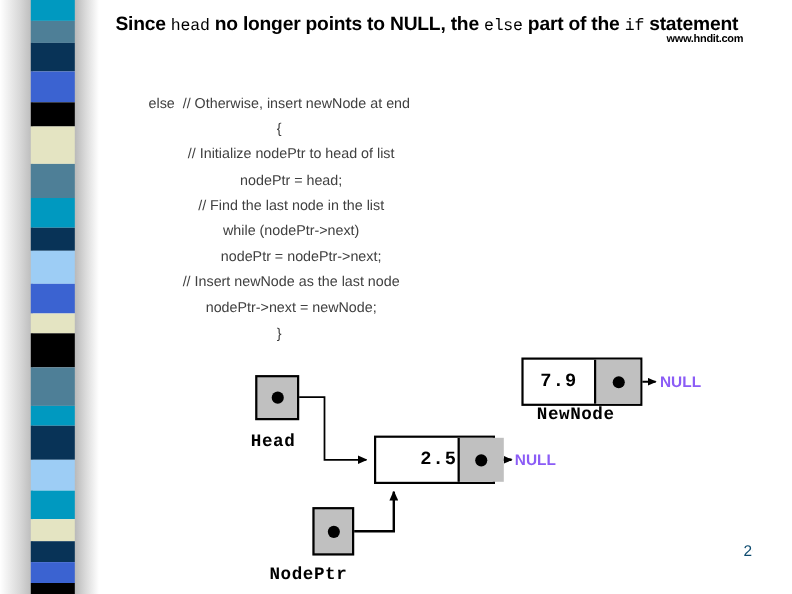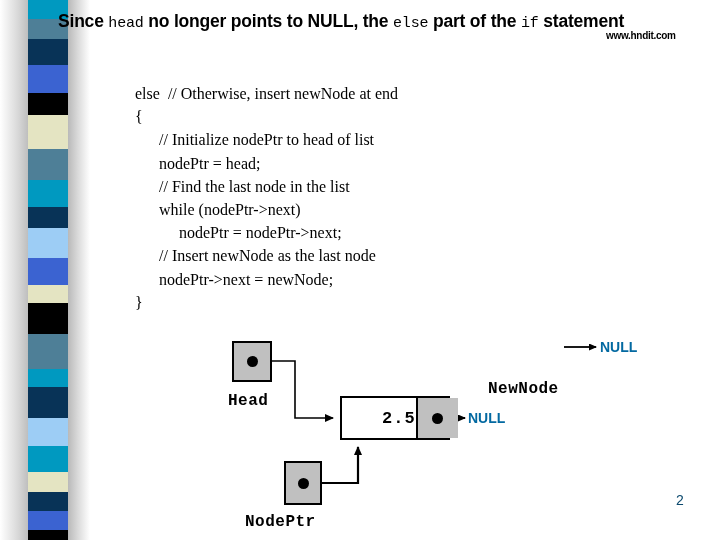--- a/index.html
+++ b/index.html
@@ -7,20 +7,21 @@
     padding: 0;
     background: #ffffff;
   }
   #slide {
     position: relative;
     width: 684px;
     height: 540px;
     background: #ffffff;
     overflow: hidden;
     font-family: "Liberation Sans", sans-serif;
+    text-align: center;
   }
 
   
   #sidebar-strip {
     position: absolute;
     left: 0;
     top: 0;
     width: 90px;
     height: 540px;
   }
@@ -70,24 +71,24 @@
     color: #000000;
     letter-spacing: -0.3px;
     margin-left: 48px;
   }
 
   
   #code-block {
     position: absolute;
     left: 135px;
     top: 82px;
-    font-family: Liberation Serif, serif;
-    font-size: 16px;
+    font-family: Liberation Sans, sans-serif;
+    font-size: 13px;
     line-height: 23.2px;
-    color: #000000;
+    color: #404040;
     white-space: pre;
   }
 
   
   #diagram {
     position: absolute;
     left: 0;
     top: 0;
     width: 720px;
     height: 540px;
@@ -146,21 +147,21 @@
     font-size: 16px;
     color: #000000;
     white-space: nowrap;
     letter-spacing: 0.5px;
   }
   .null-label {
     position: absolute;
     font-family: "Liberation Sans", sans-serif;
     font-weight: bold;
     font-size: 14px;
-    color: #0369a1;
+    color: #8b5cf6;
     white-space: nowrap;
   }
 
   
   #page-number {
     position: absolute;
     left: 676px;
     top: 492px;
     font-size: 14px;
     color: #0c4a6e;
@@ -240,20 +241,26 @@
     <div class="diag-label" style="left:245px; top:513px;">NodePtr</div>
 
     <div class="node-box" style="left:340px; top:396px; width:110px; height:44px;padding-left:40px;">
       <span class="node-data">2.5</span>
       <span class="node-link">
         <span class="dot"></span>
       </span>
     </div>
     <div class="null-label" style="left:468px; top:410px;">NULL</div>
 
+    <div class="node-box" style="left:474px; top:325px; width:110px; height:44px;">
+      <span class="node-data">7.9</span>
+      <span class="node-link">
+        <span class="dot"></span>
+      </span>
+    </div>
     <div class="null-label" style="left:600px; top:339px;">NULL</div>
-    <div class="diag-label" style="left:488px; top:380px;">NewNode</div>
+    <div class="diag-label" style="left:488px; top:368px;">NewNode</div>
 
   </div>
 
   <div id="page-number">20</div>
 
 </div>
 
 </body></html>

